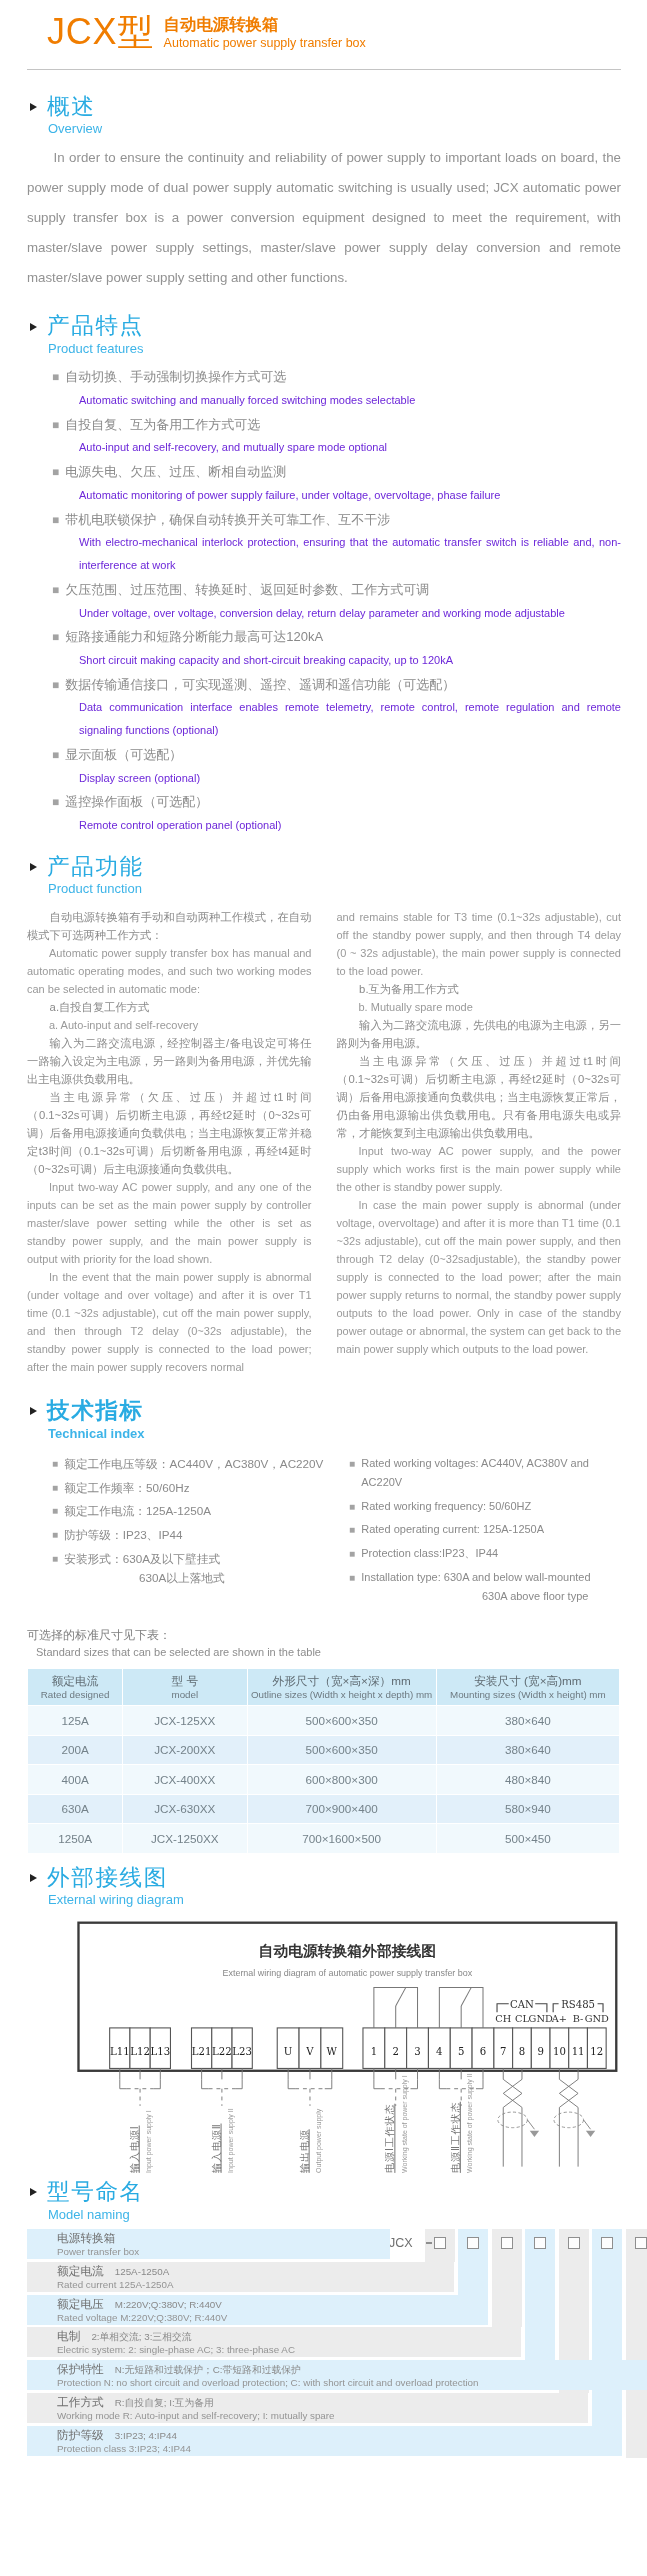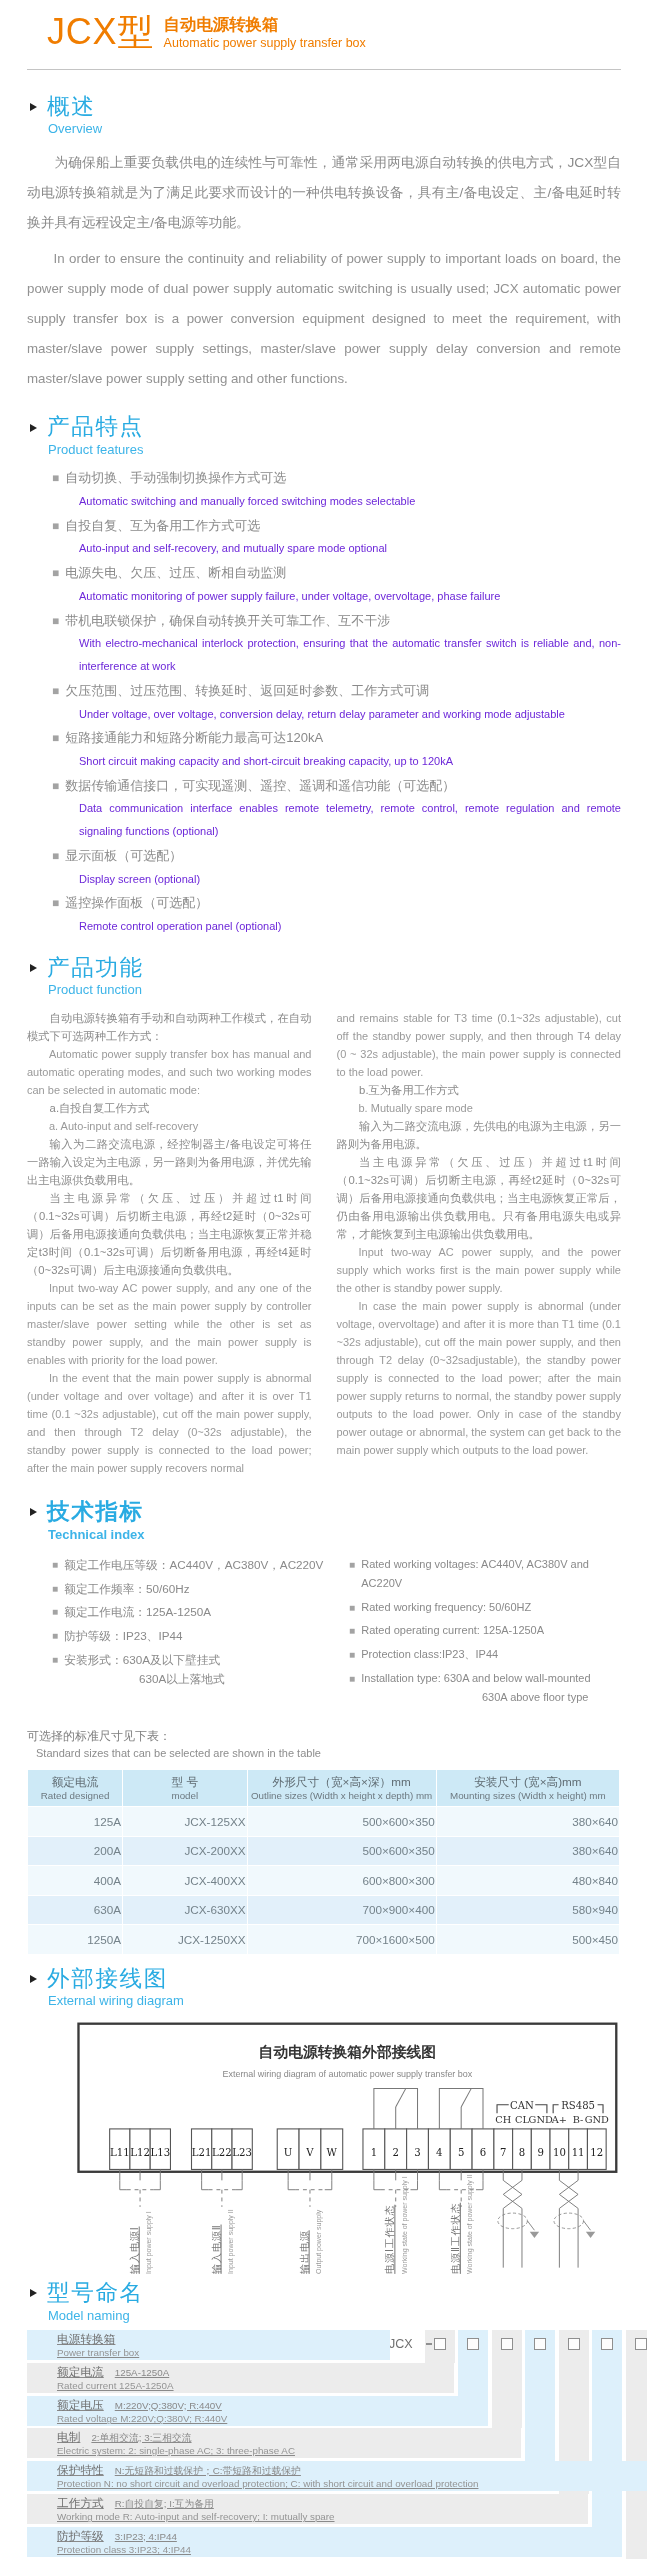--- a/index.html
+++ b/index.html
@@ -56,30 +56,30 @@
   .ti-extra-r{margin-left:133px;font-size:11px;}
   .tech-r .ti{font-size:11px;}
 
   
   .intro-cn{margin:20px 27px 0 27px;font-size:12px;color:#7f7f7f;line-height:19px;}
   .intro-en{margin:0 27px 0 36px;font-size:11px;color:#8d8d8d;line-height:15.6px;}
   table.tbl{margin:7.8px 27px 0 27px;width:593px;border-collapse:separate;border-spacing:1.6px;}
   .tbl th{background:#cde9f6;padding:3.9px 1.6px;font-weight:normal;}
   .tbl th .hc{font-size:11.7px;color:#5f6b72;line-height:15.6px;}
   .tbl th .he{font-size:9.8px;color:#6d7980;line-height:12.5px;}
-  .tbl td{text-align:right;font-size:11.7px;color:#74828a;height:26.5px;}
+  .tbl td{text-align:center;font-size:11.7px;color:#74828a;height:26.5px;}
   .tbl tr.odd td{background:#f1f9fd;}
   .tbl tr.even td{background:#e2f0fa;}
 
   
   .wiring-wrap{margin-top:3.1px;}
 
   
   .naming{position:relative;height:265px;margin:6.2px 0 0 0;}
-  .nrow{position:absolute;box-sizing:border-box;padding:1.6px 0 0 30px;overflow:hidden;text-decoration:underline;}
+  .nrow{position:absolute;box-sizing:border-box;padding:1.6px 0 0 30px;overflow:hidden;}
   .nr-cn{font-size:11.7px;color:#6f6f6f;}
   .nr-val{font-size:9.8px;color:#8a8a8a;margin-left:11px;}
   .nr-en{font-size:9.8px;color:#949494;line-height:11.7px;margin-top:0.8px;}
   .strip{position:absolute;top:0;}
   .nbox{position:absolute;top:7.8px;left:8.6px;width:10px;height:10px;
         border:1.2px solid #8f8f8f;background:#fdfdfd;}
   .ndash{position:absolute;top:13.3px;left:0.8px;width:6.2px;height:1.6px;background:#8f8f8f;}
   .jcx{position:absolute;left:389px;top:7px;font-size:12.5px;color:#6f6f6f;}
 </style>
 </head>
@@ -96,21 +96,20 @@
   </div>
   <div class="divider"></div>
 
   <div class="sec mt30">
     <div class="sec-row">
       <span class="tri"></span>
       <span class="sec-cn">概述</span>
     </div>
     <div class="sec-en">Overview</div>
   </div>
-  <p class="para-cn">为确保船上重要负载供电的连续性与可靠性，通常采用两电源自动转换的供电方式，JCX型自动电源转换箱就是为了满足此要求而设计的一种供电转换设备，具有主/备电设定、主/备电延时转换并具有远程设定主/备电源等功能。</p>
   <p class="para-en">In order to ensure the continuity and reliability of power supply to important loads on board, the power supply mode of dual power supply automatic switching is usually used; JCX automatic power supply transfer box is a power conversion equipment designed to meet the requirement, with master/slave power supply settings, master/slave power supply delay conversion and remote master/slave power supply setting and other functions.</p>
 
   <div class="sec mt26">
     <div class="sec-row">
       <span class="tri"></span>
       <span class="sec-cn">产品特点</span>
     </div>
     <div class="sec-en">Product features</div>
   </div>
   <div class="features">
@@ -187,21 +186,21 @@
     <div class="sec-en">Product function</div>
   </div>
   <div class="cols">
     <div class="col">
         <p class="fn-cn">自动电源转换箱有手动和自动两种工作模式，在自动模式下可选两种工作方式：</p>
         <p class="fn-en">Automatic power supply transfer box has manual and automatic operating modes, and such two working modes can be selected in automatic mode:</p>
         <p class="fn-cn">a.自投自复工作方式</p>
         <p class="fn-en">a. Auto-input and self-recovery</p>
         <p class="fn-cn">输入为二路交流电源，经控制器主/备电设定可将任一路输入设定为主电源，另一路则为备用电源，并优先输出主电源供负载用电。</p>
         <p class="fn-cn">当主电源异常（欠压、过压）并超过t1时间（0.1~32s可调）后切断主电源，再经t2延时（0~32s可调）后备用电源接通向负载供电；当主电源恢复正常并稳定t3时间（0.1~32s可调）后切断备用电源，再经t4延时（0~32s可调）后主电源接通向负载供电。</p>
-        <p class="fn-en">Input two-way AC power supply, and any one of the inputs can be set as the main power supply by controller master/slave power setting while the other is set as standby power supply, and the main power supply is enables with priority for the load power.</p>
+        <p class="fn-en">Input two-way AC power supply, and any one of the inputs can be set as the main power supply by controller master/slave power setting while the other is set as standby power supply, and the main power supply is output with priority for the load shown.</p>
         <p class="fn-en">In the event that the main power supply is abnormal (under voltage and over voltage) and after it is over T1 time (0.1 ~32s adjustable), cut off the main power supply, and then through T2 delay (0~32s adjustable), the standby power supply is connected to the load power; after the main power supply recovers normal</p>
       </div>
     <div class="col">
         <p class="fn-en fn-en0">and remains stable for T3 time (0.1~32s adjustable), cut off the standby power supply, and then through T4 delay (0 ~ 32s adjustable), the main power supply is connected to the load power.</p>
         <p class="fn-cn">b.互为备用工作方式</p>
         <p class="fn-en">b. Mutually spare mode</p>
         <p class="fn-cn">输入为二路交流电源，先供电的电源为主电源，另一路则为备用电源。</p>
         <p class="fn-cn">当主电源异常（欠压、过压）并超过t1时间（0.1~32s可调）后切断主电源，再经t2延时（0~32s可调）后备用电源接通向负载供电；当主电源恢复正常后，仍由备用电源输出供负载用电。只有备用电源失电或异常，才能恢复到主电源输出供负载用电。</p>
         <p class="fn-en">Input two-way AC power supply, and the power supply which works first is the main power supply while the other is standby power supply.</p>
         <p class="fn-en">In case the main power supply is abnormal (under voltage, overvoltage) and after it is more than T1 time (0.1 ~32s adjustable), cut off the main power supply, and then through T2 delay (0~32sadjustable), the standby power supply is connected to the load power; after the main power supply returns to normal, the standby power supply outputs to the load power. Only in case of the standby power outage or abnormal, the system can get back to the main power supply which outputs to the load power.</p>

